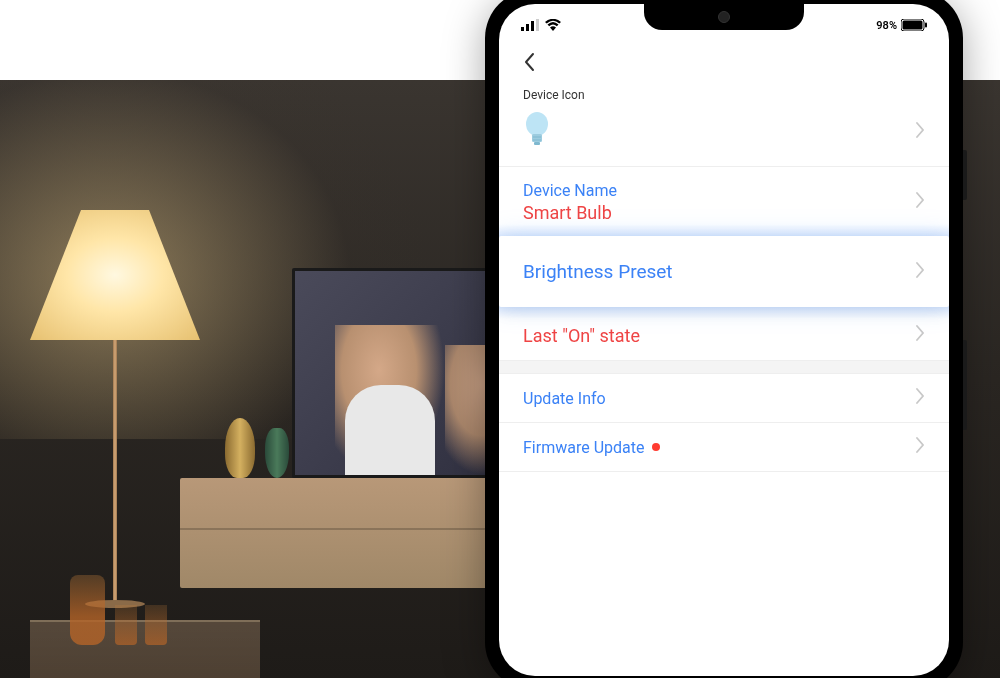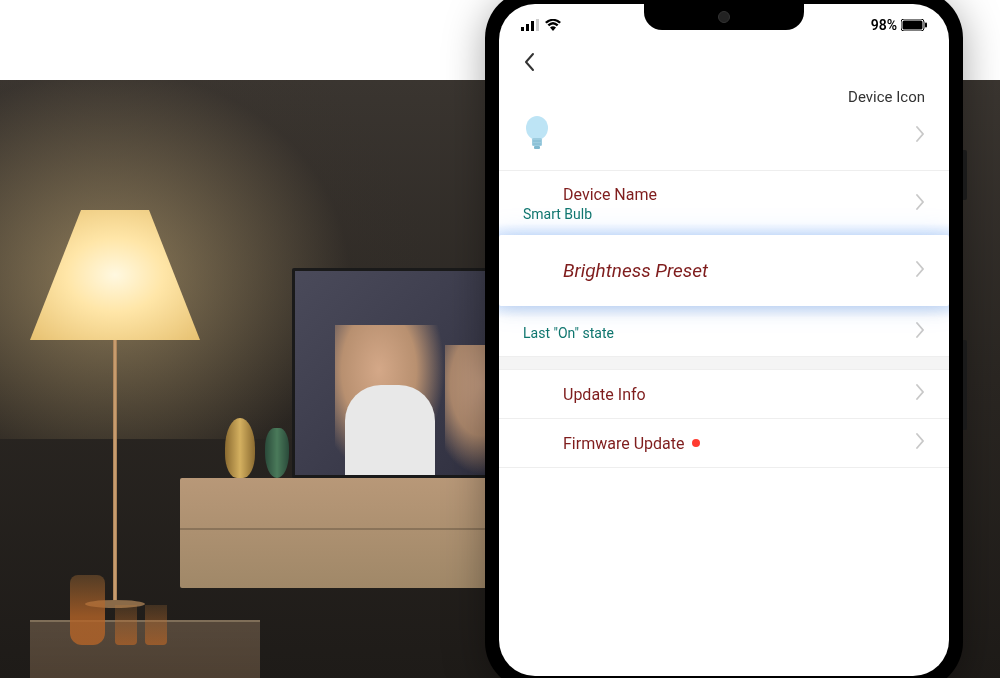--- a/index.html
+++ b/index.html
@@ -174,67 +174,65 @@
     height: 36px;
     display: flex;
     align-items: center;
     justify-content: space-between;
     padding: 6px 22px 0;
     font-size: 14px;
     font-weight: 600;
     color: #000;
   }
   .status-left { display: flex; align-items: center; gap: 6px; }
-  .status-right { display: flex; align-items: center; gap: 4px; font-size: 14px; }
+  .status-right { display: flex; align-items: center; gap: 4px; font-size: 11px; }
   .signal-icon, .wifi-icon, .battery-icon { display: inline-flex; }
 
   .nav-bar {
     height: 44px;
     display: flex;
     align-items: center;
     padding: 0 16px;
   }
   .back-btn {
     width: 28px; height: 28px;
     display: flex; align-items: center; justify-content: center;
     cursor: pointer;
   }
 
   .content {
     height: calc(100% - 80px);
     overflow: hidden;
   }
   .section-label {
-    font-size: 15px;
+    font-size: 12px;
     color: #333;
     padding: 4px 24px 6px;
-    text-align: right;
   }
   .row {
     display: flex;
     align-items: center;
     justify-content: space-between;
     padding: 14px 24px;
     border-bottom: 1px solid #eee;
     cursor: pointer;
     background: #fff;
   }
   .row.no-border { border-bottom: none; }
   .row-main { flex: 1; }
   .row-title {
     font-size: 16px;
-    color: #7f1d1d;
+    color: #3b82f6;
     display: flex;
     align-items: center;
     gap: 8px;
-    margin-left: 40px;
   }
   .row-sub {
-    font-size: 14px;
-    color: #0f766e;
+    font-size: 18px;
+    color: #ef4444;
     margin-top: 2px;
   }
   .chevron {
     color: #c8c8c8;
     flex-shrink: 0;
   }
   .icon-bulb {
     width: 28px; height: 36px;
     margin-left: 24px;
     margin-bottom: 4px;
@@ -243,21 +241,20 @@
     display: flex;
     align-items: center;
     justify-content: space-between;
     padding: 4px 24px 14px 0;
     border-bottom: 1px solid #eee;
   }
   .highlight-wrap {
     position: relative;
     margin: -2px -20px;
     padding: 0 20px;
-    font-style: italic;
   }
   .highlight-wrap::before,
   .highlight-wrap::after {
     content: "";
     position: absolute;
     left: 0; right: 0;
     height: 18px;
     background: linear-gradient(180deg, rgba(130,180,255,0) 0%, rgba(130,180,255,0.35) 100%);
     pointer-events: none;
   }

